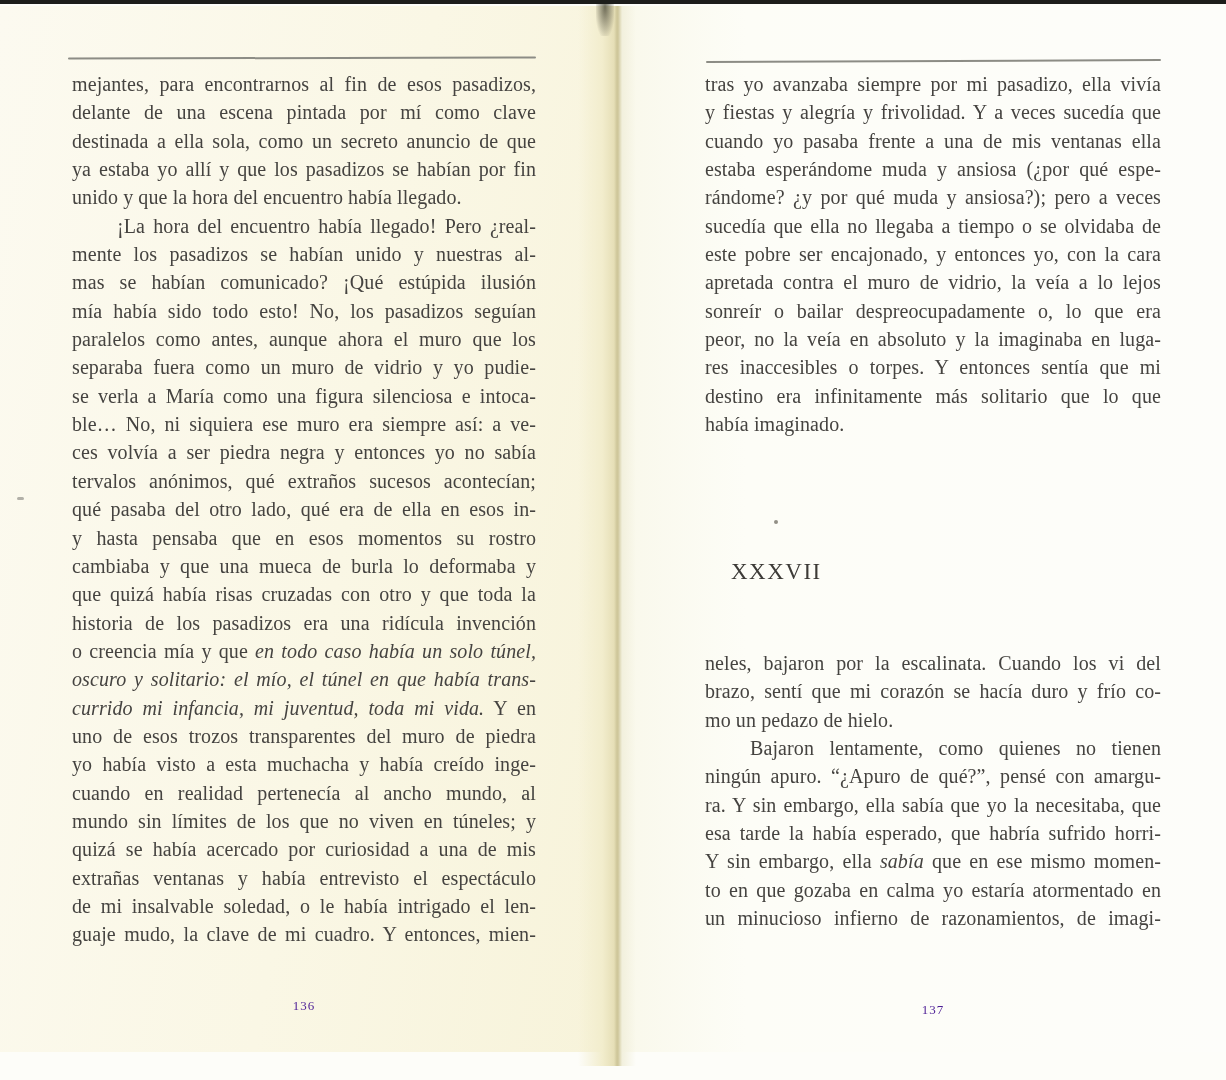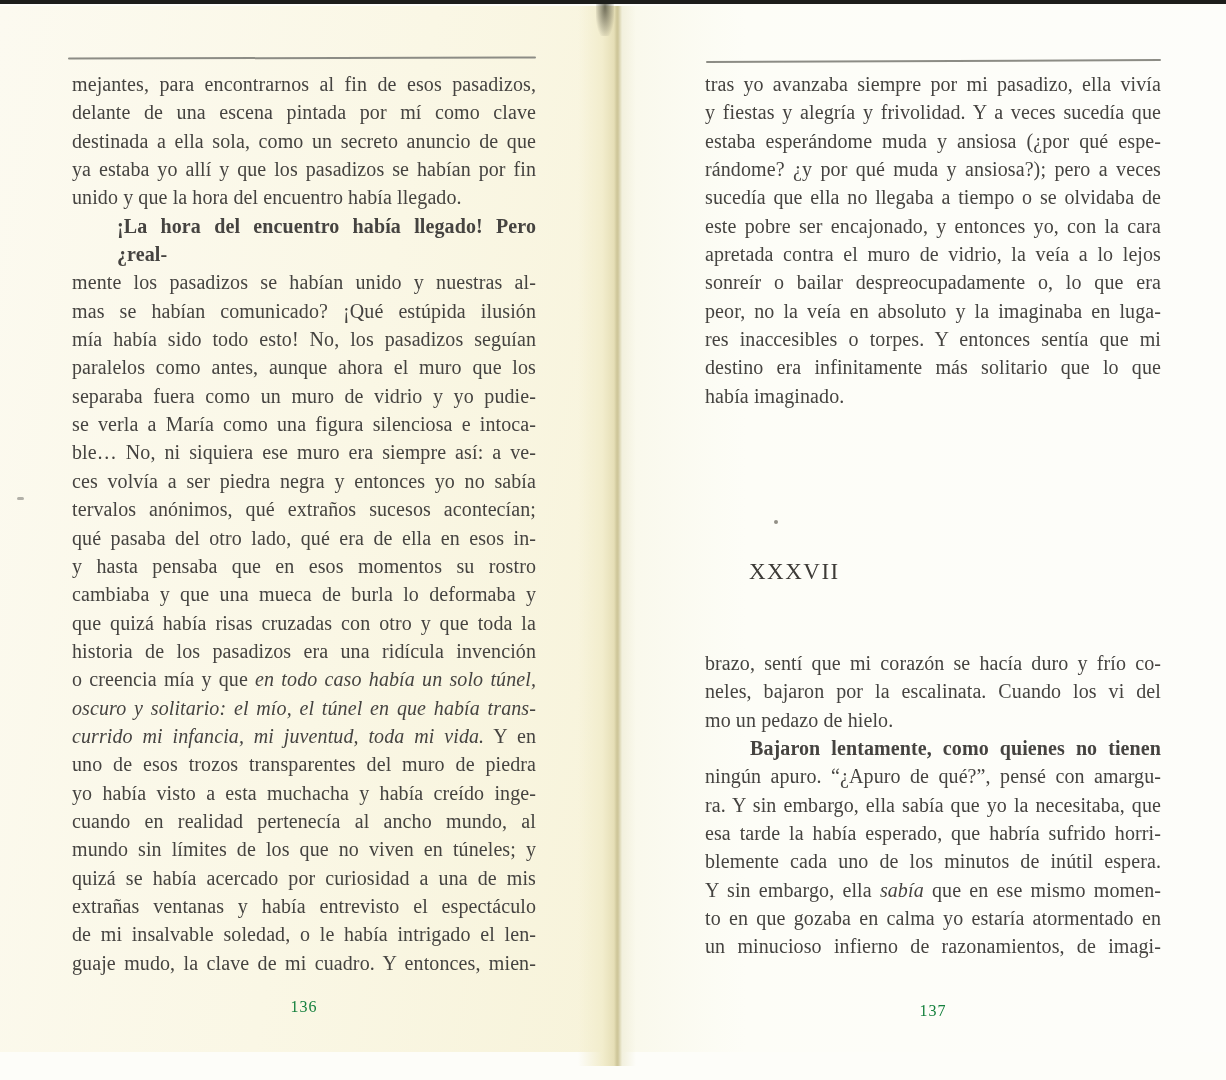--- a/index.html
+++ b/index.html
@@ -59,31 +59,31 @@
     color: #454340;
     font-size: 20px;
     line-height: 28.35px;
     letter-spacing: 0.1px;
   }
   .col-left   { left: 72px;  top: 70px;  width: 464px; }
   .col-right1 { left: 705px; top: 70px;  width: 456px; }
   .col-right2 { left: 705px; top: 649px; width: 456px; }
   .line { text-align: justify; text-align-last: justify; }
   .line.end { text-align: left; text-align-last: left; }
-  .line.indent { padding-left: 45px; font-weight: bold; }
+  .line.indent { padding-left: 45px; }
   .line em { font-style: italic; }
   .chapter-heading {
-    position: absolute; left: 749px; top: 559px;
+    position: absolute; left: 731px; top: 559px;
     font-size: 23px; letter-spacing: 1.5px;
     color: #3d3b37;
   }
   .page-num {
     position: absolute;
-    font-size: 16px; letter-spacing: 1px;
-    color: #15803d;
+    font-size: 13px; letter-spacing: 1px;
+    color: #4c1d95;
     width: 60px; text-align: center;
   }
   .page-num-left  { left: 274px; top: 998px; }
   .page-num-right { left: 903px; top: 1002px; }
   .speck-dash {
     position: absolute; left: 17px; top: 497px;
     width: 7px; height: 3px; border-radius: 2px;
     background: #b2b0a8;
   }
   .speck-dot {
@@ -138,43 +138,43 @@
       <div class="line"><span>mundo sin límites de los que no viven en túneles; y</span></div>
       <div class="line"><span>quizá se había acercado por curiosidad a una de mis</span></div>
       <div class="line"><span>extrañas ventanas y había entrevisto el espectáculo</span></div>
       <div class="line"><span>de mi insalvable soledad, o le había intrigado el len-</span></div>
       <div class="line"><span>guaje mudo, la clave de mi cuadro. Y entonces, mien-</span></div>
     </div>
 
   <div class="text-col col-right1">
       <div class="line"><span>tras yo avanzaba siempre por mi pasadizo, ella vivía</span></div>
       <div class="line"><span>y fiestas y alegría y frivolidad. Y a veces sucedía que</span></div>
+      <div class="line"><span>cuando yo pasaba frente a una de mis ventanas ella</span></div>
       <div class="line"><span>estaba esperándome muda y ansiosa (¿por qué espe-</span></div>
       <div class="line"><span>rándome? ¿y por qué muda y ansiosa?); pero a veces</span></div>
       <div class="line"><span>sucedía que ella no llegaba a tiempo o se olvidaba de</span></div>
       <div class="line"><span>este pobre ser encajonado, y entonces yo, con la cara</span></div>
       <div class="line"><span>apretada contra el muro de vidrio, la veía a lo lejos</span></div>
       <div class="line"><span>sonreír o bailar despreocupadamente o, lo que era</span></div>
       <div class="line"><span>peor, no la veía en absoluto y la imaginaba en luga-</span></div>
       <div class="line"><span>res inaccesibles o torpes. Y entonces sentía que mi</span></div>
       <div class="line"><span>destino era infinitamente más solitario que lo que</span></div>
       <div class="line end"><span>había imaginado.</span></div>
     </div>
 
   <div class="chapter-heading">XXXVII</div>
 
   <div class="text-col col-right2">
+      <div class="line"><span>neles, bajaron por la escalinata. Cuando los vi del</span></div>
       <div class="line"><span>brazo, sentí que mi corazón se hacía duro y frío co-</span></div>
-      <div class="line"><span>neles, bajaron por la escalinata. Cuando los vi del</span></div>
       <div class="line end"><span>mo un pedazo de hielo.</span></div>
       <div class="line indent"><span>Bajaron lentamente, como quienes no tienen</span></div>
       <div class="line"><span>ningún apuro. “¿Apuro de qué?”, pensé con amargu-</span></div>
       <div class="line"><span>ra. Y sin embargo, ella sabía que yo la necesitaba, que</span></div>
       <div class="line"><span>esa tarde la había esperado, que habría sufrido horri-</span></div>
-      <div class="line"><span>blemente cada uno de los minutos de inútil espera.</span></div>
       <div class="line"><span>Y sin embargo, ella </span><em>sabía</em><span> que en ese mismo momen-</span></div>
       <div class="line"><span>to en que gozaba en calma yo estaría atormentado en</span></div>
       <div class="line"><span>un minucioso infierno de razonamientos, de imagi-</span></div>
     </div>
 
   <div class="page-num page-num-left">136</div>
   <div class="page-num page-num-right">137</div>
 
   <div class="speck-dash"></div>
   <div class="speck-dot"></div>

